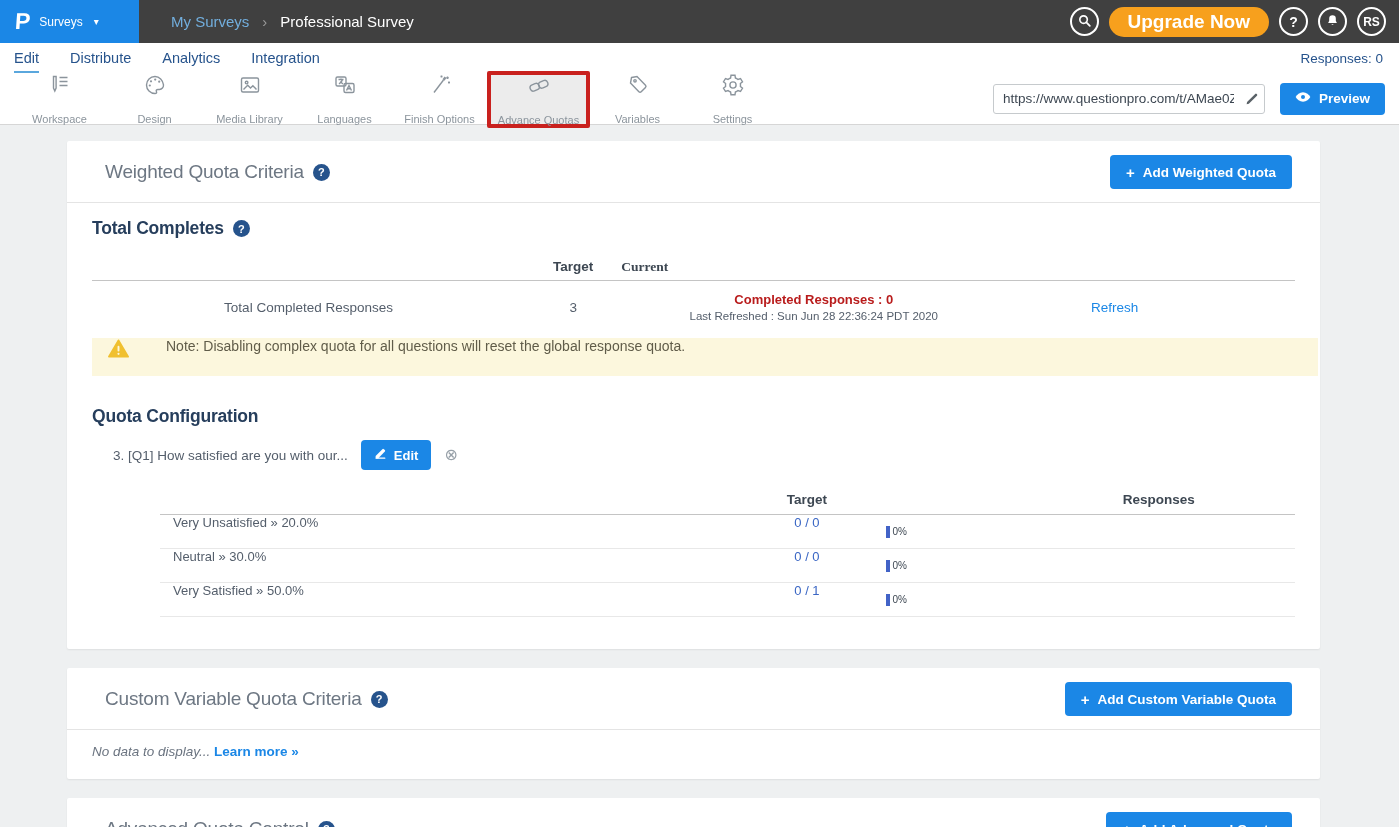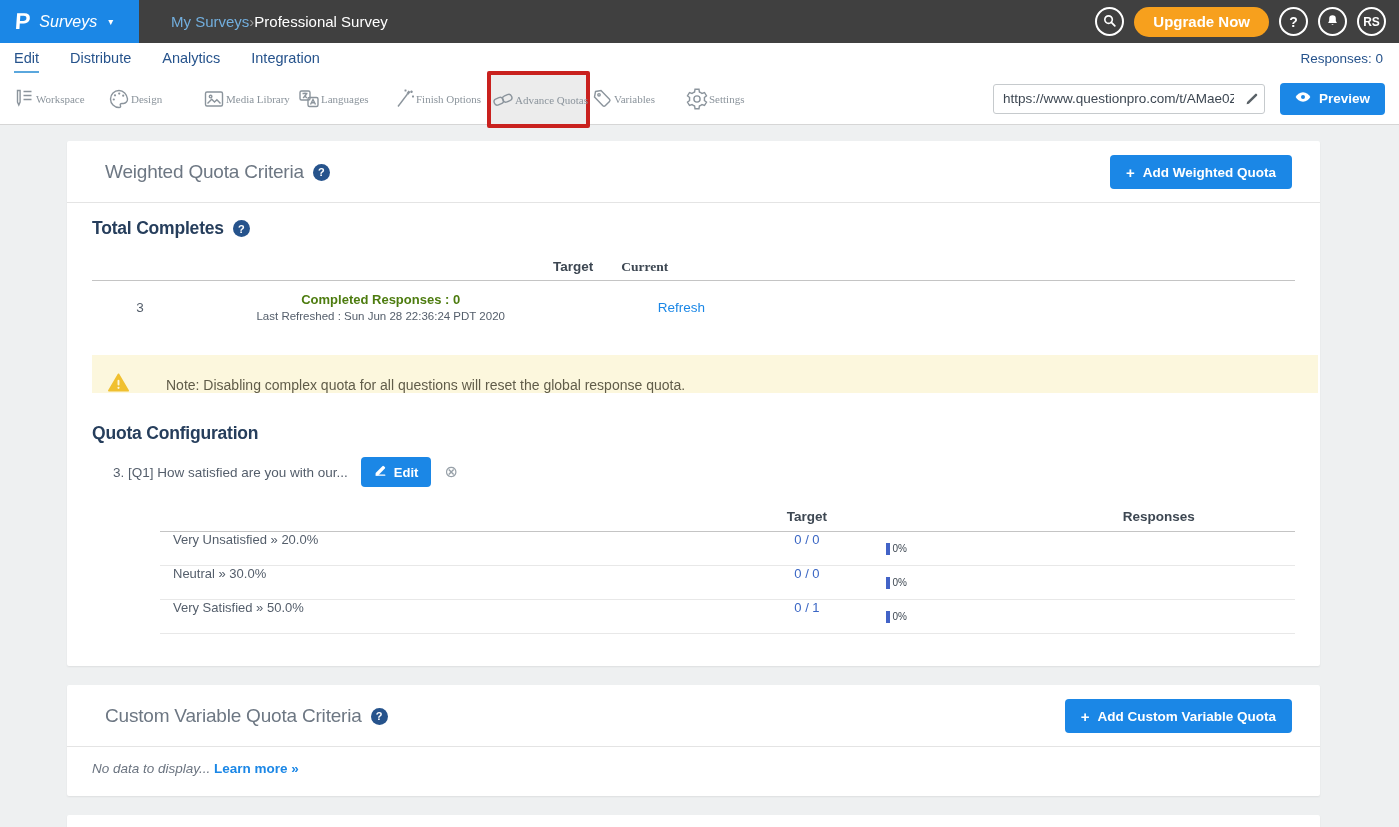--- a/index.html
+++ b/index.html
@@ -3,40 +3,40 @@
 <meta charset="utf-8">
 <style>
   * { box-sizing: border-box; margin: 0; padding: 0; }
   html,body { width: 1399px; height: 827px; overflow: hidden; }
   body { font-family: "Liberation Sans", sans-serif; background: #eef0f1; color: #545e6b; }
 
   
   .navbar { height: 43px; background: #404040; display: flex; align-items: stretch; color: #fff; }
   .logo-block { width: 139px; background: #1b87e6; display: flex; align-items: center; padding-left: 15px; gap: 9px; cursor: pointer; }
   .logo-glyph { font-size: 23px; font-weight: bold; line-height: 1; transform: skewX(-4deg); }
-  .product-name { font-size: 16px; font-style: italic; }
+  .product-name { font-size: 12px; }
   .caret { font-size: 10px; margin-left: 2px; }
-  .breadcrumb { display: flex; align-items: center; margin-left: 32px; font-size: 15px; }
+  .breadcrumb { display: flex; align-items: center; gap: 13px; margin-left: 32px; font-size: 15px; }
   .bc-parent { color: #72aedd; cursor: pointer; text-decoration: none; }
   .bc-sep { color: #9a9a9a; font-size: 15px; }
   .bc-current { color: #ffffff; }
   .nav-right { margin-left: auto; display: flex; align-items: center; gap: 10px; padding-right: 13px; }
   .nav-circle { width: 29px; height: 29px; border-radius: 50%; border: 2px solid #fff; background: transparent; color: #fff; display: flex; align-items: center; justify-content: center; font-weight: bold; font-size: 14px; cursor: pointer; font-family: inherit; }
-  .upgrade-btn { background: #f7a01d; color: #fff; border: none; border-radius: 15px; height: 30px; padding: 0 19px; font-weight: bold; font-size: 15px; cursor: pointer; font-family: inherit; }
+  .upgrade-btn { background: #f7a01d; color: #fff; border: none; border-radius: 15px; height: 30px; padding: 0 19px; font-weight: bold; font-size: 19px; cursor: pointer; font-family: inherit; }
 
   
   .tabrow { height: 30px; background: #fff; display: flex; align-items: center; padding: 0 16px 0 14px; }
   .tabs { display: flex; gap: 31px; height: 100%; align-items: center; }
   .tab { font-size: 14.5px; color: #26538c; text-decoration: none; cursor: pointer; height: 100%; display: flex; align-items: center; border-bottom: 2px solid transparent; padding-top: 2px; }
   .tab.active { border-bottom-color: #5aa7dd; }
   .responses { margin-left: auto; color: #26538c; font-size: 13.5px; }
 
   
   .toolbar { height: 52px; background: #fff; border-bottom: 1px solid #d6d6d6; display: flex; align-items: center; padding: 0 14px 0 12px; position: relative; }
-  .tool { width: 95px; display: flex; flex-direction: row; align-items: center; gap: 0; color: #8b949c; cursor: pointer; font-family: Liberation Serif, serif; }
+  .tool { width: 95px; display: flex; flex-direction: column; align-items: center; gap: 16px; color: #8b949c; cursor: pointer; }
   .tool-icon { height: 25px; display: flex; align-items: center; justify-content: center; }
   .tool-icon svg { stroke: #8b949c; fill: none; stroke-width: 1.4; }
   .tool-label { font-size: 11px; color: #8b949c; white-space: nowrap; }
   .tool-highlight { border: 4px solid #c9211e; background: #ececec; border-radius: 2px; align-self: stretch; margin: -2px 0 -4px; display: flex; align-items: center; z-index: 2; }
   .toolbar-right { margin-left: auto; display: flex; align-items: center; gap: 15px; }
   .url-wrap { display: flex; align-items: center; border: 1px solid #c6cacd; border-radius: 3px; background: #fff; height: 30px; width: 272px; }
   .url-wrap input { border: none; outline: none; flex: 1; min-width: 0; font-size: 13.5px; color: #3d4752; padding: 0 6px 0 9px; font-family: inherit; background: transparent; }
   .url-pencil { width: 24px; display: flex; align-items: center; justify-content: center; cursor: pointer; }
   .preview-btn { background: #1b87e6; color: #fff; border: none; border-radius: 4px; height: 32px; padding: 0 15px; display: flex; align-items: center; gap: 8px; font-size: 13.5px; font-weight: bold; cursor: pointer; font-family: inherit; }
 
@@ -54,26 +54,26 @@
 
   
   .tc-table { margin-top: 14px; }
   .tc-head { display: flex; align-items: center; height: 28px; border-bottom: 1px solid #c4c4c4; font-size: 13.5px; font-weight: bold; color: #3d4752; }
   .tc-row { display: flex; align-items: center; padding: 11px 0 15px; font-size: 13.5px; color: #545e6b; }
   .c-label { width: 36%; text-align: center; }
   .c-target { width: 8%; text-align: center; }
   .c-current-head { width: 56%; text-align: left; font-family: Liberation Serif, serif; }
   .c-current { width: 32%; text-align: center; }
   .c-refresh { width: 18%; text-align: center; }
-  .cur-line1 { font-size: 13px; font-weight: bold; color: #4d7c0f; }
+  .cur-line1 { font-size: 13px; font-weight: bold; color: #b91c1c; }
   .cur-line2 { font-size: 11.5px; color: #545e6b; margin-top: 3px; }
   .link { color: #1b87e6; cursor: pointer; text-decoration: none; }
 
   
-  .note { margin: 18px -23px 0 0; background: #fcf7dd; display: flex; align-items: flex-end; height: 38px; }
+  .note { margin: 1px -23px 0 0; background: #fcf7dd; display: flex; align-items: flex-start; height: 38px; }
   .note-icon-wrap { width: 53px; display: flex; align-items: center; justify-content: center; }
   .note-divider { width: 2px; background: #e7d98e; }
   .note-text { display: flex; align-items: center; padding-left: 19px; font-size: 14px; color: #605c49; }
 
   
   .qc-title { margin-top: 30px; }
   .question-row { display: flex; align-items: center; gap: 13px; margin: 13px 0 15px 21px; font-size: 13.5px; color: #545e6b; }
   .btn-edit { background: #1b87e6; color: #fff; border: none; border-radius: 4px; height: 30px; padding: 0 13px; font-size: 13px; font-weight: bold; display: flex; align-items: center; gap: 7px; cursor: pointer; font-family: inherit; }
   .remove-icon { color: #97a0a8; font-size: 16px; cursor: pointer; line-height: 1; }
   .q-table { margin-left: 68px; }
@@ -279,20 +279,21 @@
           <span class="help-circle">?</span>
         </h3>
 
         <div class="tc-table">
           <div class="tc-head">
             <span class="c-label"></span>
             <span class="c-target">Target</span>
             <span class="c-current-head">Current</span>
           </div>
           <div class="tc-row">
+            <span class="c-label">Total Completed Responses</span>
             <span class="c-target">3</span>
             <span class="c-current">
               <div class="cur-line1">Completed Responses : 0</div>
               <div class="cur-line2">Last Refreshed : Sun Jun 28 22:36:24 PDT 2020</div>
             </span>
             <span class="c-refresh">
               <a class="link">Refresh</a>
             </span>
           </div>
         </div>

